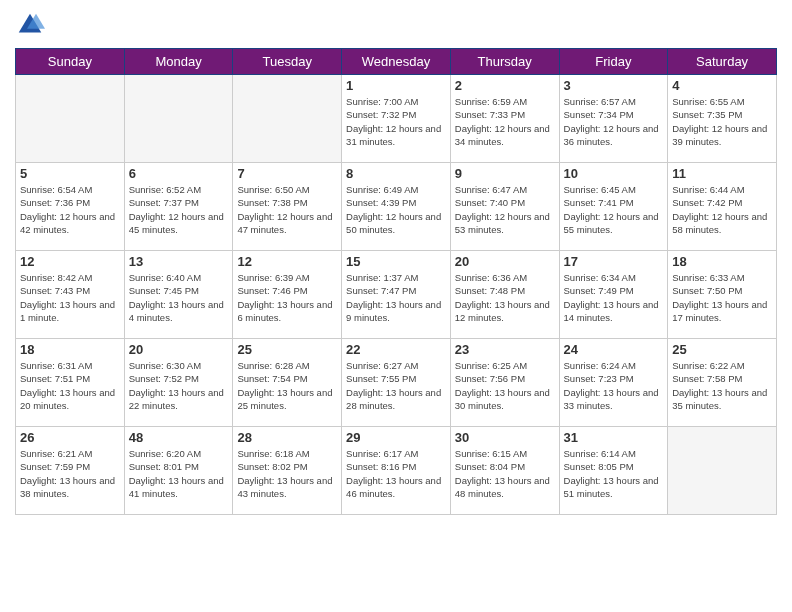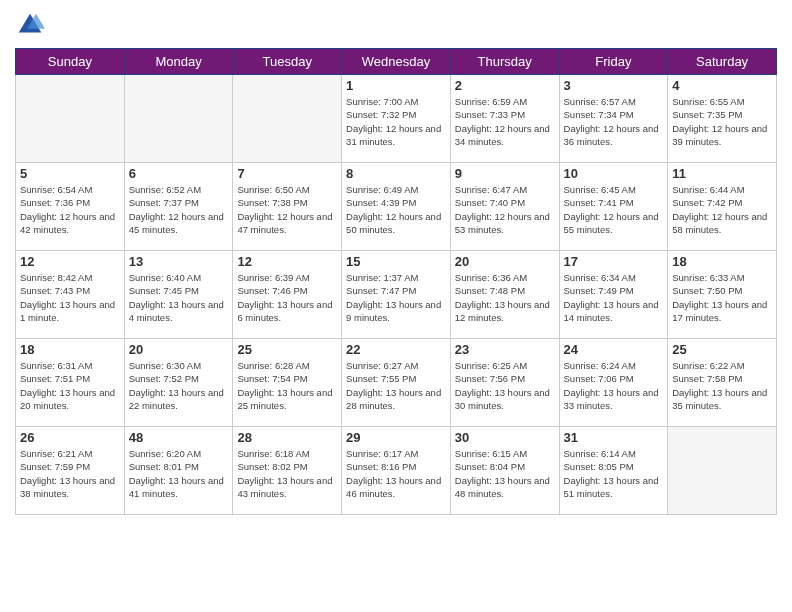--- a/index.html
+++ b/index.html
@@ -287,21 +287,21 @@
           <td>
             <div class="day-num">23</div>
             <div class="day-info">Sunrise: 6:25 AM
 Sunset: 7:56 PM
 Daylight: 13 hours
 and 30 minutes.</div>
           </td>
           <td>
             <div class="day-num">24</div>
             <div class="day-info">Sunrise: 6:24 AM
-Sunset: 7:06 PM
+Sunset: 7:23 PM
 Daylight: 13 hours
 and 33 minutes.</div>
           </td>
           <td>
             <div class="day-num">25</div>
             <div class="day-info">Sunrise: 6:22 AM
 Sunset: 7:58 PM
 Daylight: 13 hours
 and 35 minutes.</div>
           </td>

